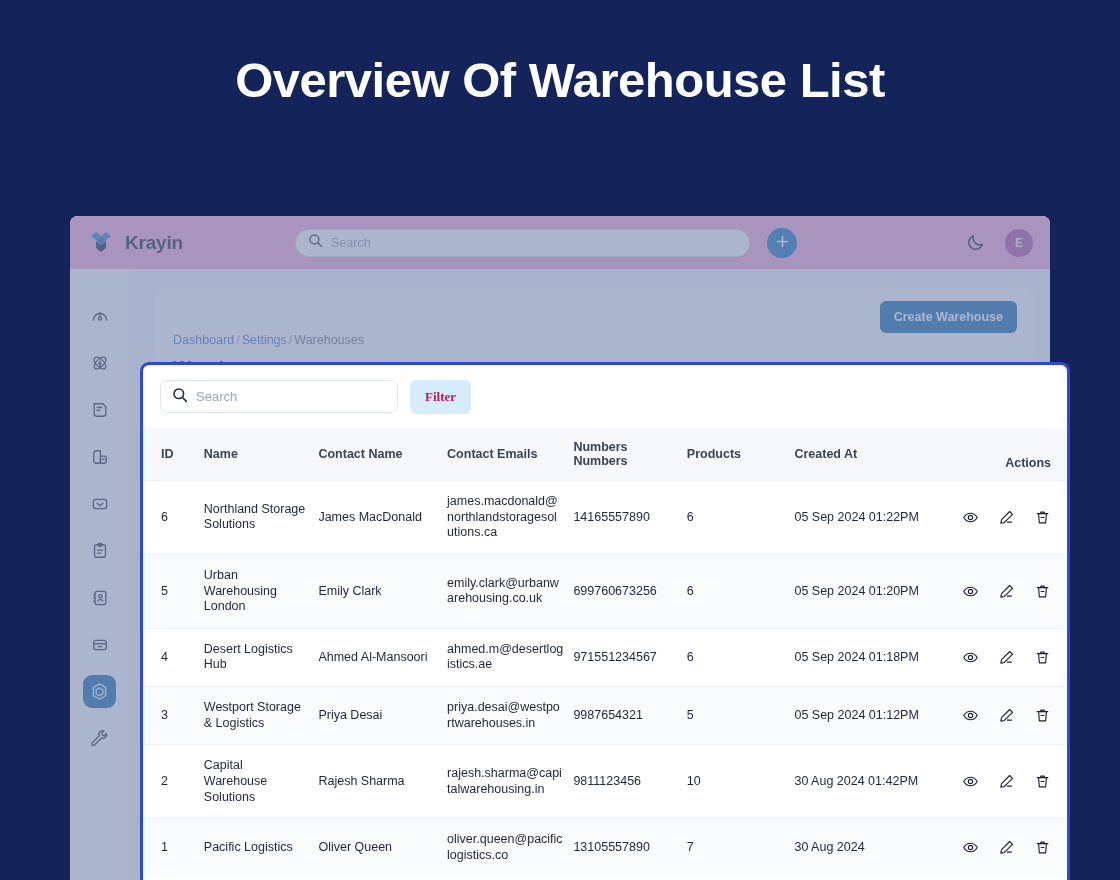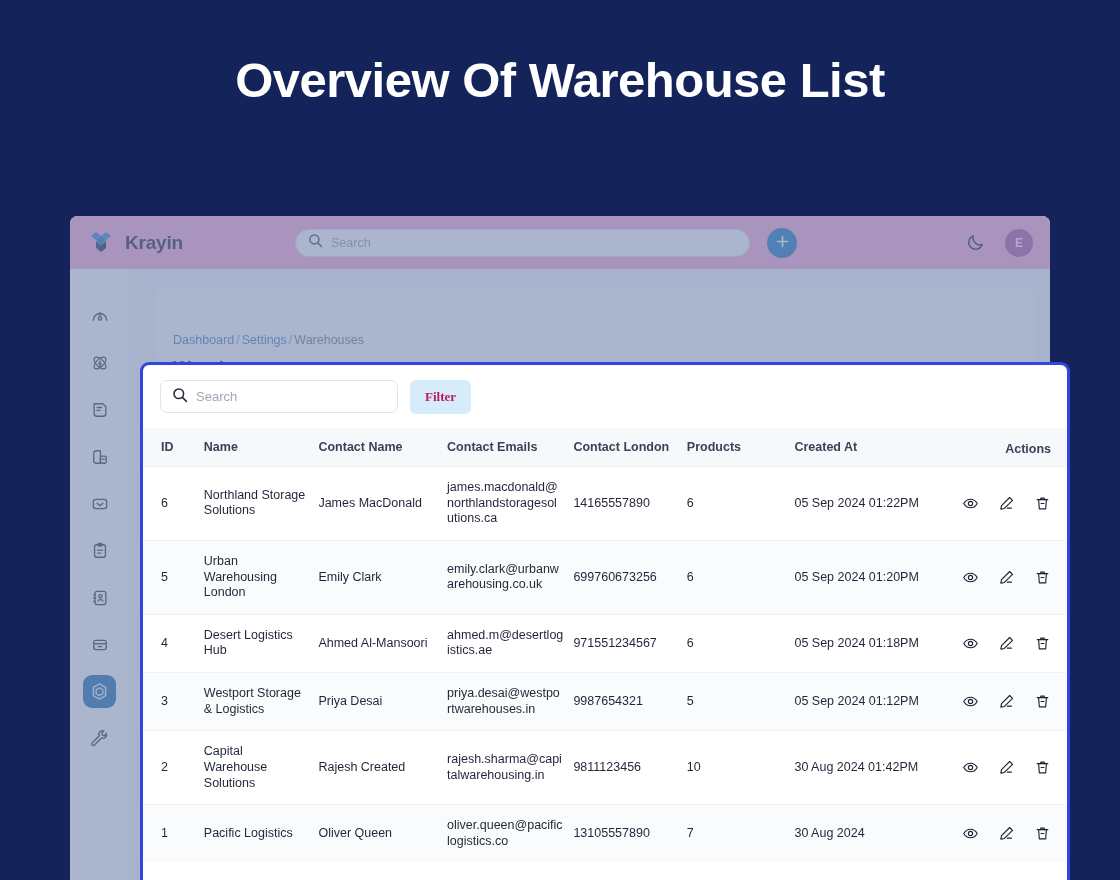--- a/index.html
+++ b/index.html
@@ -340,20 +340,21 @@
   </div>
 
   <div class="content">
     <div class="page-head">
       <div>
         <div class="crumbs">
           <a href="#">Dashboard</a><span class="sep">/</span><a href="#">Settings</a><span class="sep">/</span><span>Warehouses</span>
         </div>
         <div class="page-title">Warehouses</div>
       </div>
+      <button class="create-btn">Create Warehouse</button>
     </div>
   </div>
 
 </div>
 
 <div class="veil"></div>
 
 <div class="table-card">
 
   <div class="table-toolbar">
@@ -371,21 +372,21 @@
 
   </div>
 
   <table>
     <thead>
       <tr>
         <th class="c-id">ID</th>
         <th class="c-name">Name</th>
         <th class="c-cname">Contact Name</th>
         <th class="c-email">Contact Emails</th>
-        <th class="c-num">Contact London</th>
+        <th class="c-num">Numbers Numbers</th>
         <th class="c-prod">Products</th>
         <th class="c-created">Created At</th>
         <th class="c-act">Actions</th>
       </tr>
     </thead>
     <tbody id="tbody">
         <tr>
           <td class="c-id">6</td>
           <td class="c-name">Northland Storage Solutions</td>
           <td class="c-cname">James MacDonald</td>
@@ -513,21 +514,21 @@
                   <path d="M6.5 6.5l1 13h9l1-13"></path>
                   <line x1="10" y1="12" x2="14" y2="12"></line>
                 </svg>
               </span>
             </div>
           </td>
         </tr>
         <tr>
           <td class="c-id">2</td>
           <td class="c-name">Capital Warehouse Solutions</td>
-          <td class="c-cname">Rajesh Created</td>
+          <td class="c-cname">Rajesh Sharma</td>
           <td class="c-email">rajesh.sharma@capitalwarehousing.in</td>
           <td class="c-num">9811123456</td>
           <td class="c-prod">10</td>
           <td class="c-created">30 Aug 2024 01:42PM</td>
           <td class="c-act">
             <div class="actions">
               <span class="act-icon">
                 <svg width="17" height="17" viewBox="0 0 24 24" fill="none" stroke="currentColor" stroke-width="1.6">
                   <path d="M2.5 12S6 6 12 6s9.5 6 9.5 6-3.5 6-9.5 6-9.5-6-9.5-6z"></path>
                   <circle cx="12" cy="12" r="3"></circle>

